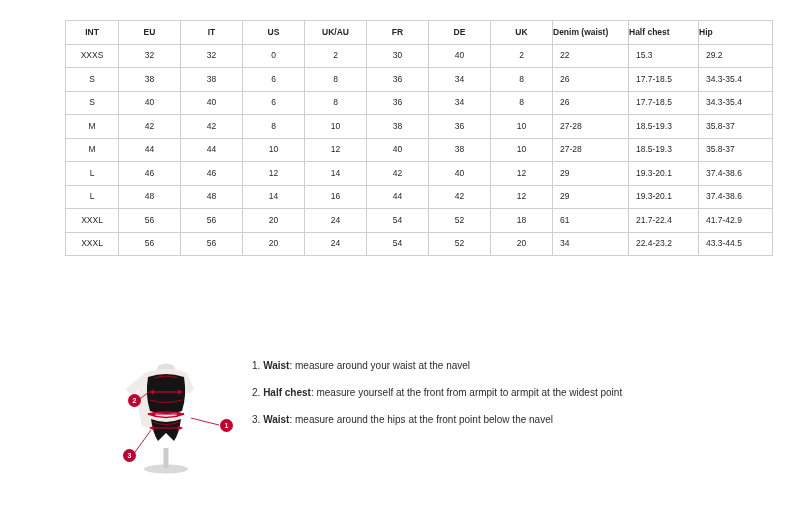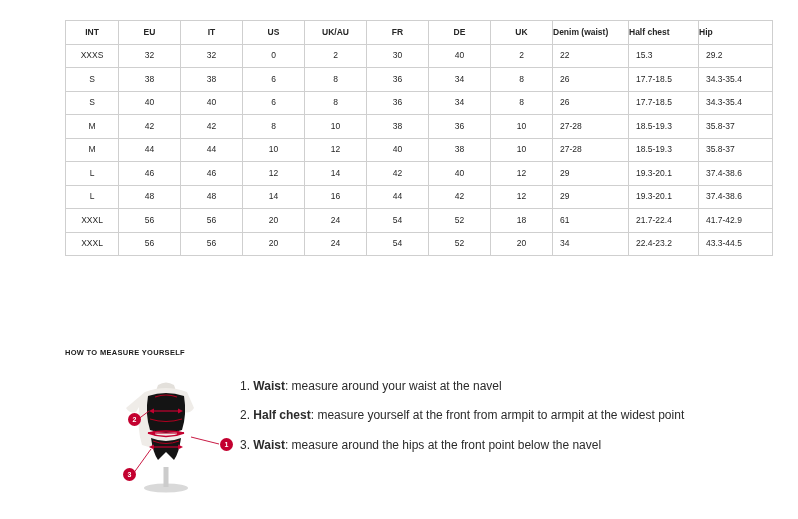--- a/index.html
+++ b/index.html
@@ -100,22 +100,22 @@
     width: 130px;
     height: 120px;
   }
   .instructions {
     position: absolute;
     left: 175px;
     top: 12px;
     width: 470px;
   }
   .instructions p {
-    margin: 0 0 15px 0;
-    font-size: 12px;
+    margin: 0 0 15px 12px;
+    font-size: 10px;
     color: #2b2b2b;
     line-height: 1.2;
   }
   .instructions p b {
     font-weight: bold;
   }
   .bullet-num {
     display: inline;
   }
 
@@ -287,21 +287,20 @@
           <td>20</td>
           <td class="meas">34</td>
           <td class="meas">22.4-23.2</td>
           <td class="meas">43.3-44.5</td>
         </tr>
       </tbody>
     </table>
   </div>
 
   <div class="measure-section">
-    <div class="measure-title">HOW TO MEASURE YOURSELF</div>
 
     <div class="measure-body">
 
       <div class="figure-box">
         <svg width="130" height="120" viewBox="0 0 130 120" xmlns="http://www.w3.org/2000/svg">
 
           <ellipse cx="65" cy="113" rx="22" ry="4.5" fill="#d9d9d9"></ellipse>
           <rect x="62.5" y="92" width="5" height="20" fill="#cccccc"></rect>
 
           <path d="M57 10 q8 -5 16 0 l2 6 q-10 4 -20 0 z" fill="#e3e0db"></path>

